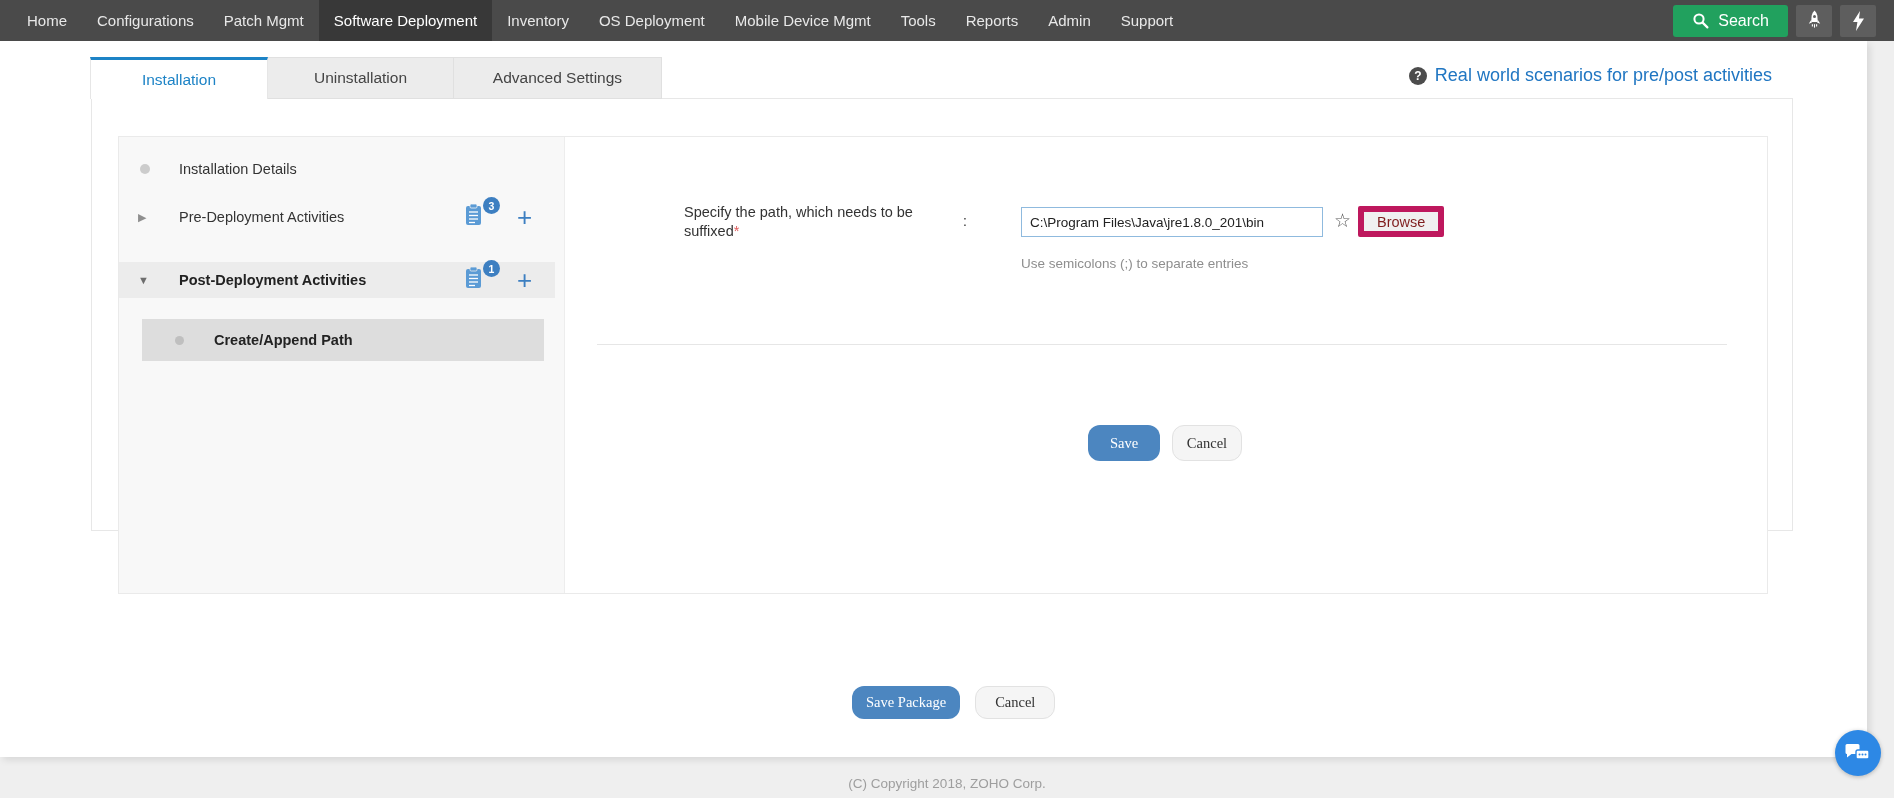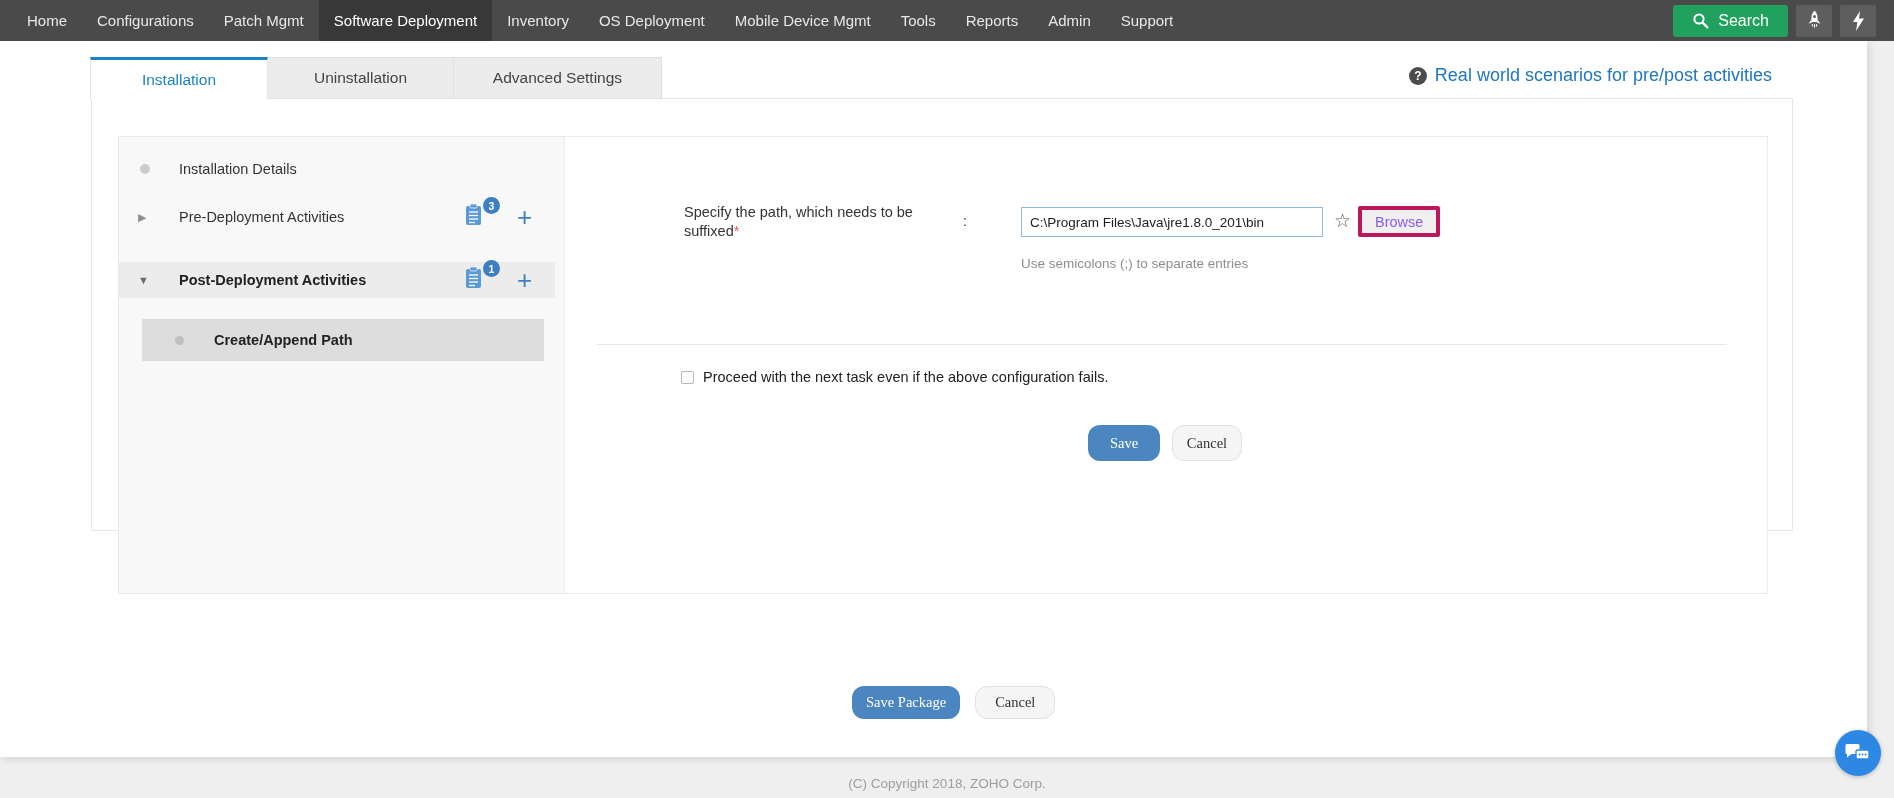--- a/index.html
+++ b/index.html
@@ -71,22 +71,22 @@
   .form-area { flex:1; position:relative; background:#fff; }
   .path-label { position:absolute; left:119px; top:66px; width:258px;
     font-size:14.5px; color:#333; line-height:1.28; }
   .req { color:#e05c5c; }
   .colon { position:absolute; left:398px; top:76px; font-size:14px; color:#333; }
   .path-input { position:absolute; left:456px; top:70px; width:302px; height:30px;
     border:1px solid #8fbade; padding:0 8px; font-size:13.5px; color:#222;
     font-family:"Liberation Sans", sans-serif; outline:none; }
   .star { position:absolute; left:769px; top:72px; font-size:19px; color:#555; cursor:pointer; }
   .browse-btn { position:absolute; left:793px; top:69px; height:31px; padding:0 13px;
-    background:#f0f0f0; border:4px solid #be185d; border-radius:2px; font-size:14.5px;
-    color:#8b5cf6; font-family:"Liberation Sans", sans-serif; cursor:pointer; }
+    background:#f0f0f0; border:6px solid #be185d; border-radius:2px; font-size:14.5px;
+    color:#7f1d1d; font-family:"Liberation Sans", sans-serif; cursor:pointer; }
   .hint { position:absolute; left:456px; top:119px; font-size:13.5px; color:#8e8e8e; }
   .divider { position:absolute; left:32px; top:207px; width:1130px; height:1px; background:#e6e6e6; }
   .proceed-row { position:absolute; left:116px; top:232px; display:flex; align-items:flex-start; gap:9px; }
   .checkbox { width:13px; height:13px; margin-top:2px; border:1px solid #b9b9b9;
     background:#fdfdfd; border-radius:2px; cursor:pointer; flex:none; }
   .proceed-label { font-size:14.5px; color:#222; }
   .btn { border:none; border-radius:12px; font-size:14.5px; cursor:pointer;
     font-family:Liberation Serif, serif; }
   .btn-blue { background:#4c86c0; color:#fff; }
   .btn-gray { background:#f5f5f5; color:#333; border:1px solid #e2e2e2; }
@@ -226,24 +226,20 @@
             <span>Specify the path, which needs to be suffixed</span><span class="req">*</span>
           </div>
           <div class="colon">:</div>
           <input class="path-input" type="text" value="C:\Program Files\Java\jre1.8.0_201\bin" style="">
           <span class="star">☆</span>
           <button class="browse-btn">Browse</button>
           <div class="hint">Use semicolons (;) to separate entries</div>
 
           <div class="divider"></div>
 
-          <div class="proceed-row">
-            <span class="checkbox"></span>
-            <span class="proceed-label">Proceed with the next task even if the above configuration fails.</span>
-          </div>
 
           <button class="btn btn-blue save-btn">Save</button>
           <button class="btn btn-gray cancel-btn">Cancel</button>
         </div>
 
       </div>
     </div>
 
     <div class="pkg-actions">
       <button class="btn btn-blue pkg-save">Save Package</button>

